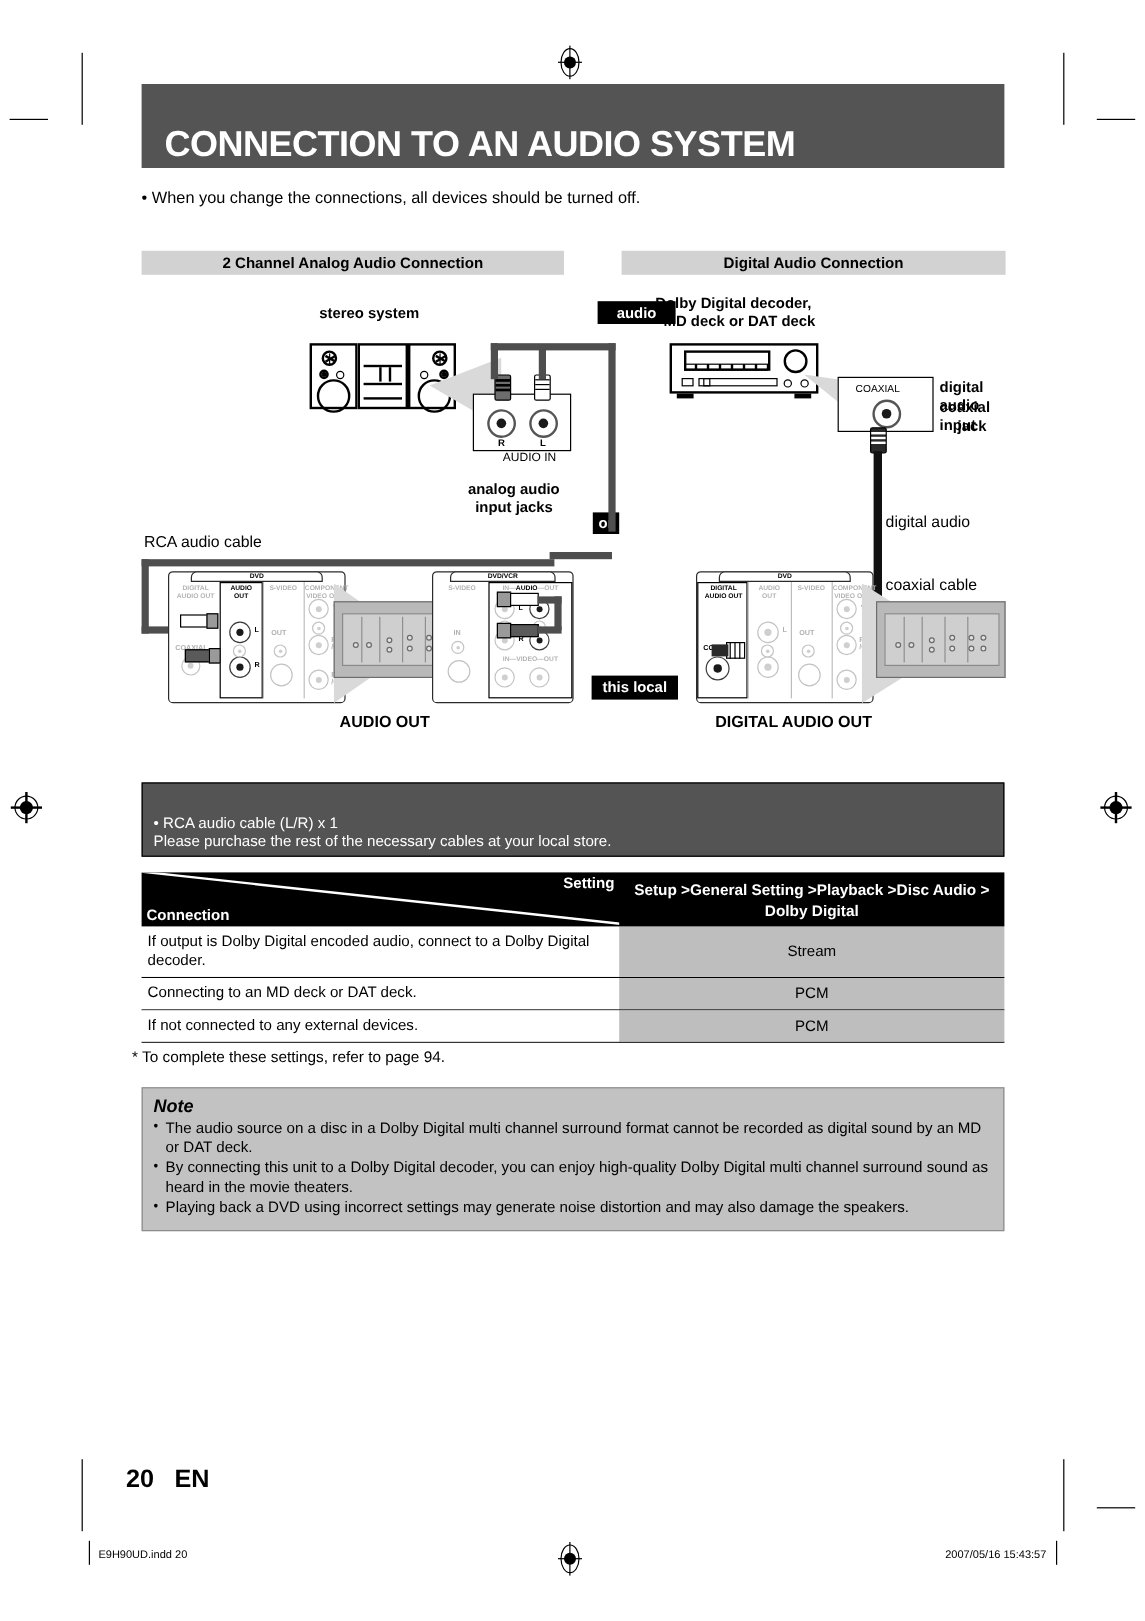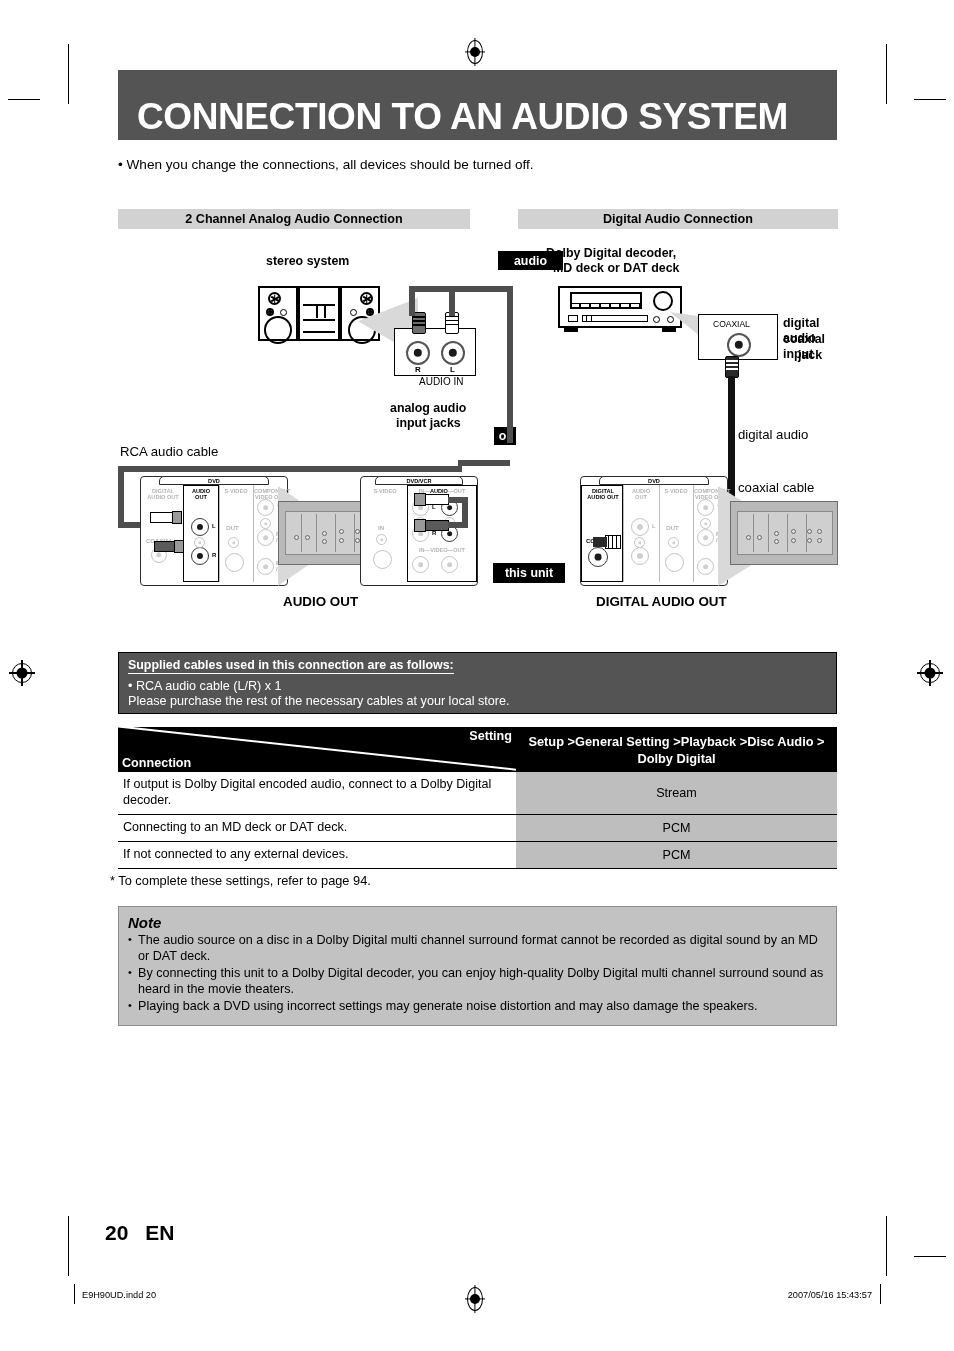--- a/index.html
+++ b/index.html
@@ -36,21 +36,21 @@
 
   
   #title-bar {
     position: absolute;
     left: 118px; top: 70px; width: 719px; height: 70px;
     background: #545454;
   }
   #title-bar .t {
     position: absolute; left: 19px; bottom: 2px;
     color: #fff;
-    font-size: 37px; font-weight: bold;
+    font-size: 30px; font-weight: bold;
     letter-spacing: -0.4px;
     white-space: nowrap;
   }
 
   
   #intro {
     position: absolute; left: 118px; top: 155px; width: 740px;
     font-size: 13.6px; line-height: 19px;
   }
   #intro div { white-space: nowrap; }
@@ -320,21 +320,21 @@
 <div class="sec-bar" id="sec-right">Digital Audio Connection</div>
 
 <div id="diagram">
 
   <div class="lbl" style="left:148px; top:16px;">stereo system</div>
   <div class="lbl" style="left:428px; top:8px;">Dolby Digital decoder,</div>
   <div class="lbl" style="left:435px; top:23px;">MD deck or DAT deck</div>
 
   <div class="badge" style="left:380px; top:13px; width:65px; height:19px;">audio</div>
   <div class="badge" style="left:376px; top:189px; width:22px; height:18px;">or</div>
-  <div class="badge" style="left:375px; top:325px; width:72px; height:20px;">this unit</div>
+  <div class="badge" style="left:375px; top:325px; width:72px; height:20px;">this local</div>
 
   <div id="stereo">
     <div class="box spk l">
       <div class="tw big" style="left:8px; top:4px;">
           <i></i>
           <i class="b"></i>
           <i class="c"></i>
         </div>
       <div class="tw sml" style="left:6px; top:20px;">
           <i></i>
@@ -603,21 +603,20 @@
       <div class="pt" style="left:74%; top:62%;"></div>
       <div class="pt" style="left:84%; top:62%;"></div>
     </div>
   </div>
 
   <div class="lbl" style="left:478px; top:356px; font-size:13.4px;">DIGITAL AUDIO OUT</div>
 
 </div>
 
 <div id="supplied">
-  <div class="hdr">Supplied cables used in this connection are as follows:</div>
   <div class="l1">• RCA audio cable (L/R) x 1</div>
   <div class="l2">Please purchase the rest of the necessary cables at your local store.</div>
 </div>
 
 <div id="settab">
   <div class="thead">
     <div class="left">
       <div class="diag"></div>
       <div class="setting">Setting</div>
       <div class="connection">Connection</div>

